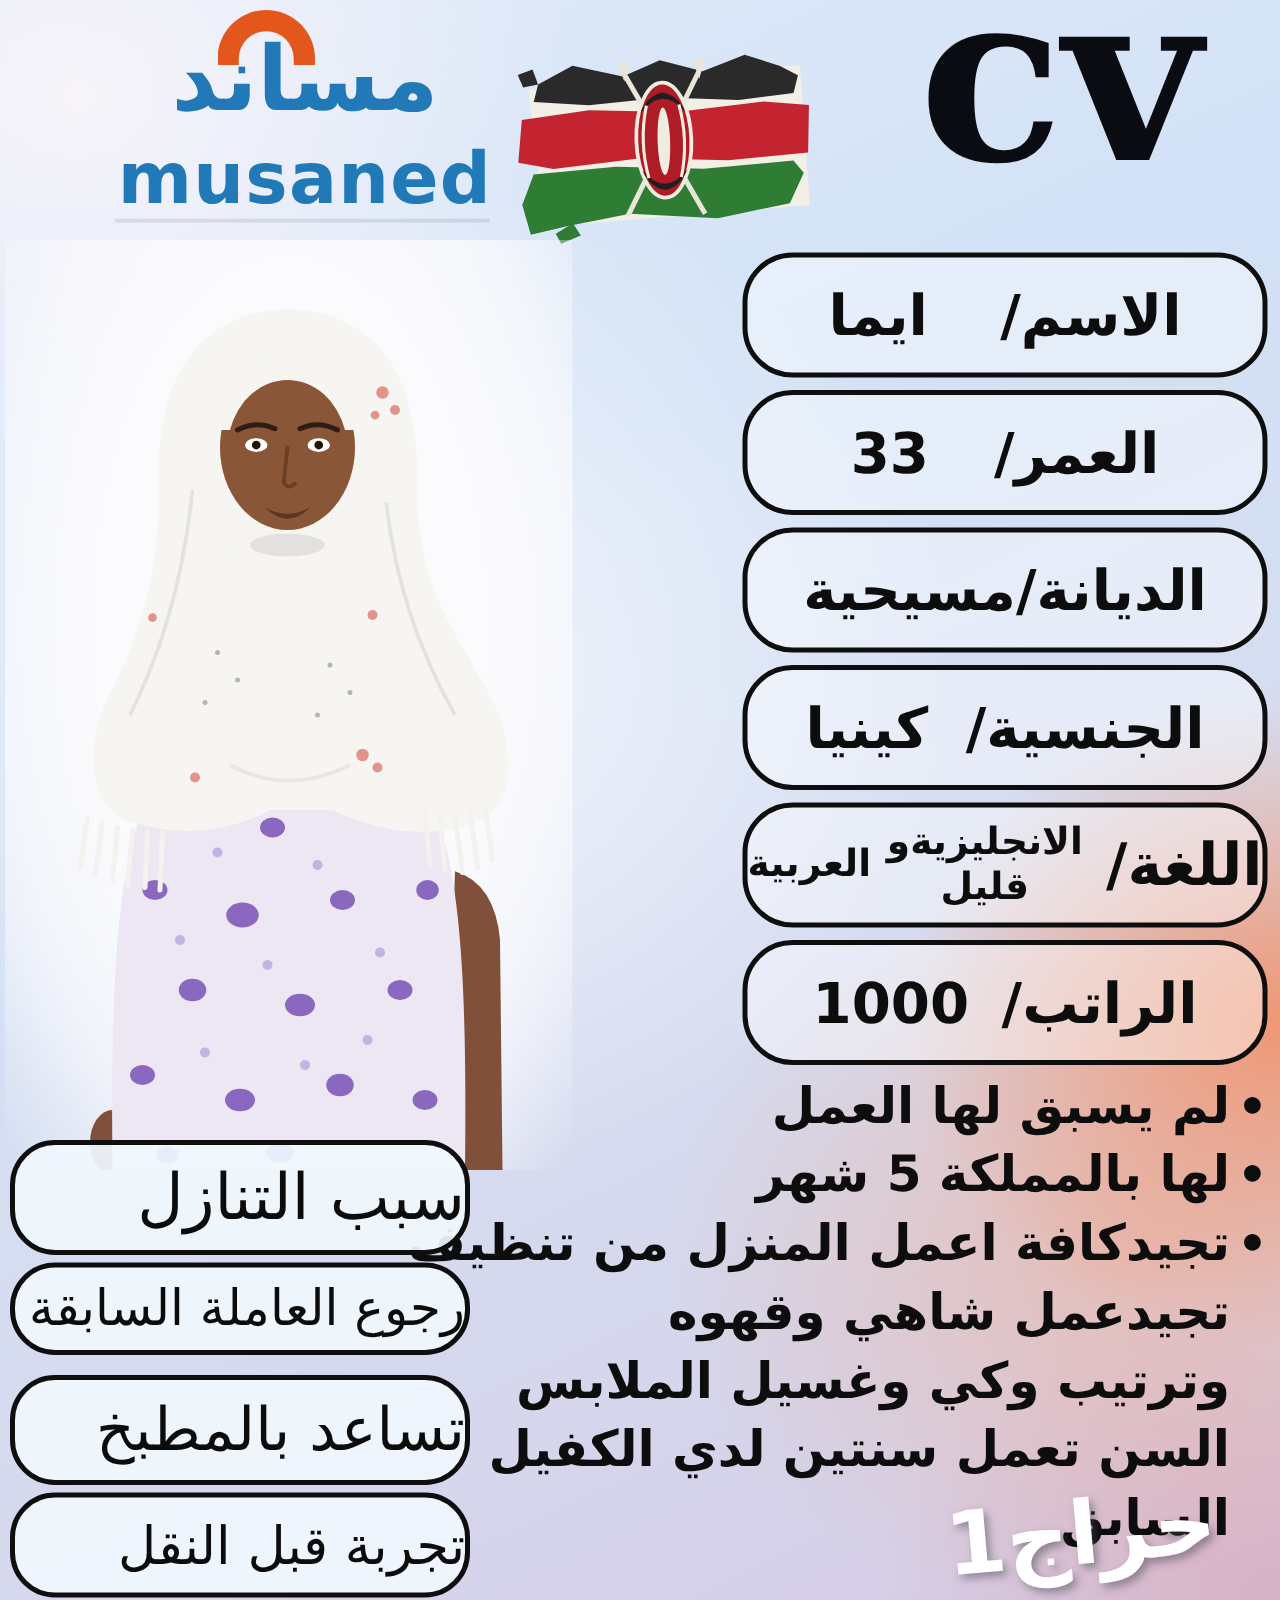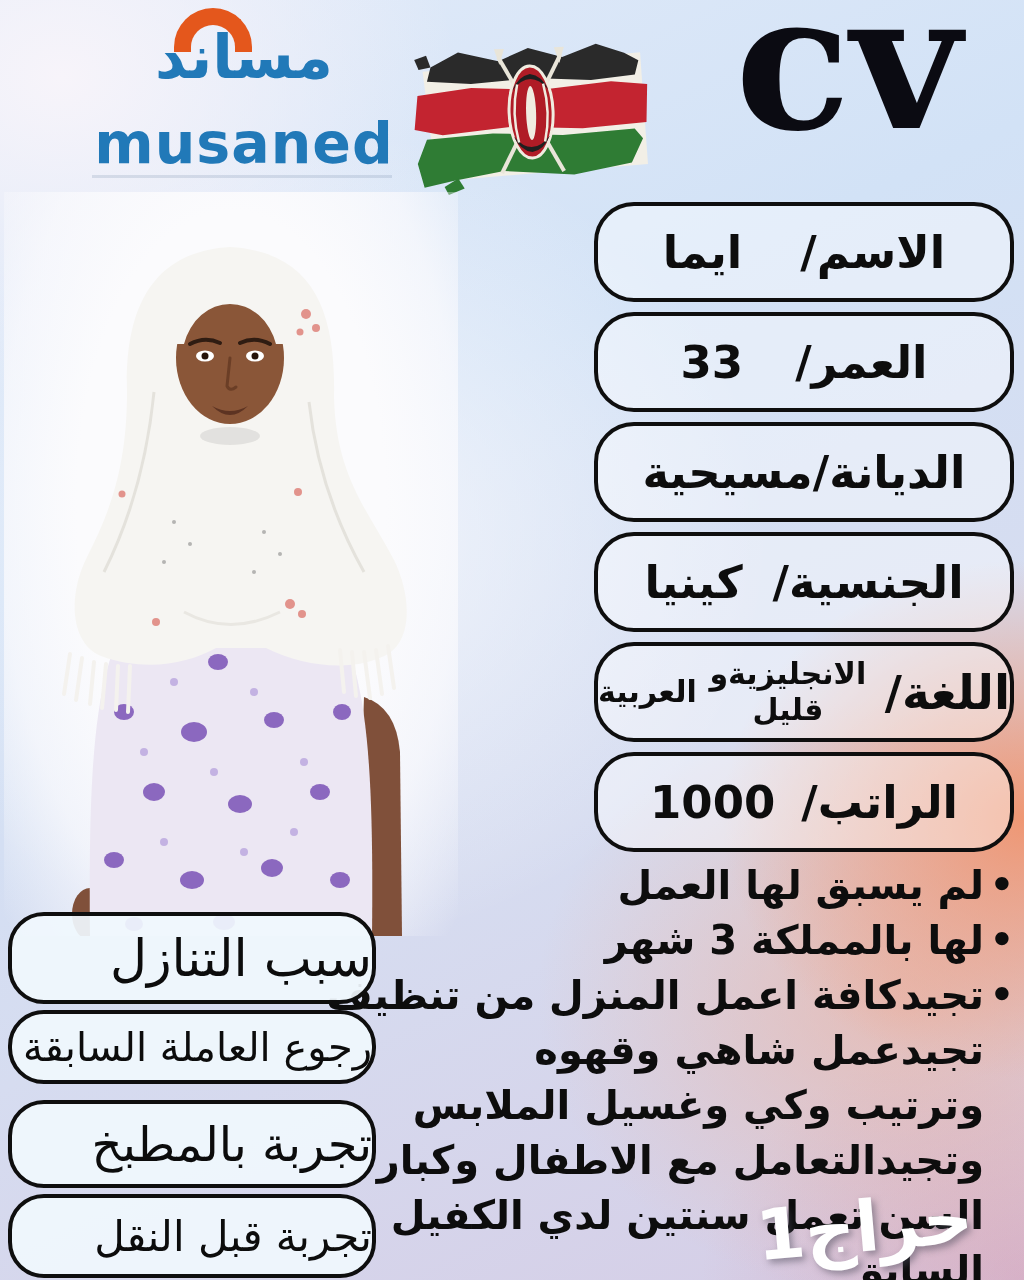--- a/index.html
+++ b/index.html
@@ -18,21 +18,21 @@
   }
 
   
   .logo-wrap { position:absolute; left:88px; top:6px; width:312px; height:168px; }
   .logo-arc {
     position:absolute; left:86px; top:2px; width:78px; height:44px;
     border:17px solid #e4571c; border-bottom:none; border-radius:80px 80px 0 0;
   }
   .logo-ar {
     position:absolute; top:18px; width:100%; text-align:center;
-    font-size:60px; font-weight:bold; color:#2179b8; line-height:1.1; direction:rtl;
+    font-size:72px; font-weight:bold; color:#2179b8; line-height:1.1; direction:rtl;
   }
   .logo-en {
     position:absolute; top:104px; width:100%; text-align:center;
     font-size:57px; font-weight:bold; color:#2179b8; letter-spacing:1px;
   }
   .logo-rule { position:absolute; left:4px; bottom:-4px; width:300px; border-bottom:3px solid rgba(130,150,180,0.25); }
 
   .flag { position:absolute; left:412px; top:26px; width:240px; height:168px; transform:rotate(-2deg); }
 
   .cv-title {
@@ -244,56 +244,52 @@
     <span class="val">1000</span>
   </div>
 
   <div class="notes">
     <div class="note-line">
         <span class="dot">•</span>
         <span>لم يسبق لها العمل</span>
       </div>
     <div class="note-line">
         <span class="dot">•</span>
-        <span>لها بالمملكة 3 شهر</span>
+        <span>لها بالمملكة 5 شهر</span>
       </div>
     <div class="note-line">
         <span class="dot">•</span>
         <span>تجيدكافة اعمل المنزل من تنظيف</span>
       </div>
     <div class="note-line">
         <span class="dot"></span>
         <span>تجيدعمل شاهي وقهوه</span>
       </div>
     <div class="note-line">
         <span class="dot"></span>
         <span>وترتيب وكي وغسيل الملابس</span>
       </div>
     <div class="note-line">
         <span class="dot"></span>
-        <span>وتجيدالتعامل مع الاطفال وكبار</span>
-      </div>
-    <div class="note-line">
-        <span class="dot"></span>
         <span>السن تعمل سنتين لدي الكفيل</span>
       </div>
     <div class="note-line">
         <span class="dot"></span>
         <span>السابق</span>
       </div>
   </div>
 
   <div class="tag t1">
       <span>سبب التنازل</span>
     </div>
   <div class="tag t2">
       <span>رجوع العاملة السابقة</span>
     </div>
   <div class="tag t3">
-      <span>تجربة بالمطبخ</span>
+      <span>تساعد بالمطبخ</span>
     </div>
   <div class="tag t4">
       <span>تجربة قبل النقل</span>
     </div>
 
   <div class="watermark">حراج1</div>
 
 </div>
 
 </body></html>

